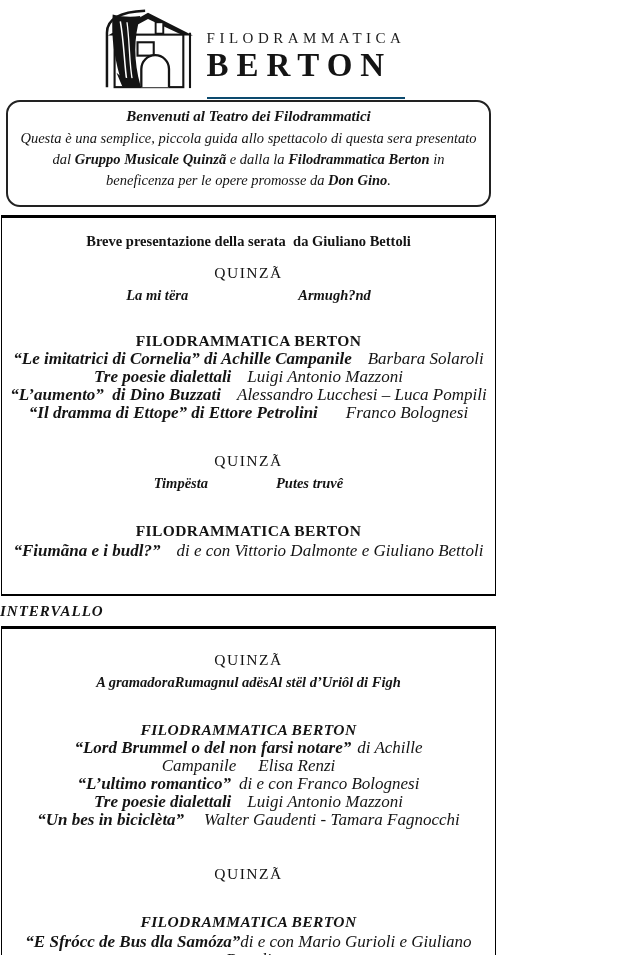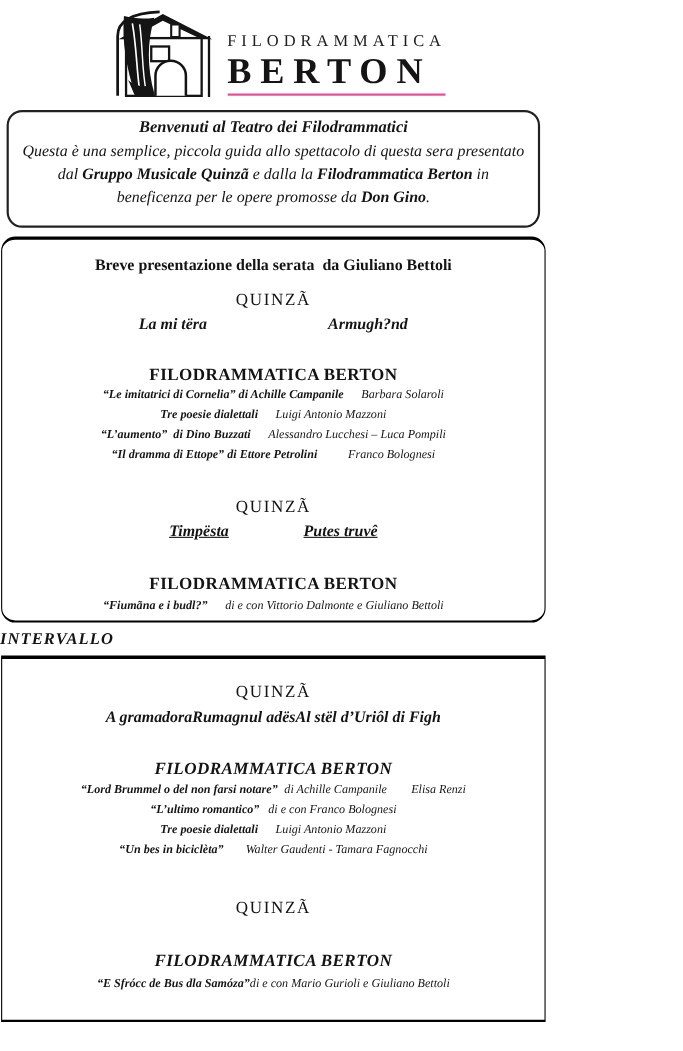--- a/index.html
+++ b/index.html
@@ -9,42 +9,42 @@
     overflow:hidden;
   }
   .page{position:relative;width:497px;height:955px;}
 
   
   .logo-wrap{display:flex;justify-content:center;align-items:flex-start;padding-top:6px;gap:3px;height:92px;}
   .logo-icon{width:112px;height:84px;flex:0 0 auto;}
   .logo-text{margin-top:24px;}
   .logo-top{font-size:15px;letter-spacing:4.5px;font-weight:normal;color:#1c1c1c;white-space:nowrap;}
   .logo-main{font-size:33px;letter-spacing:8px;font-weight:bold;line-height:1.05;margin-top:1px;
-             border-bottom:2px solid #ec4899;padding:0 6px 2px 0;white-space:nowrap;}
+             border-bottom:2px solid #0c4a6e;padding:0 6px 14px 0;white-space:nowrap;}
 
   
   .welcome{margin:2px 6px 0 6px;border:2px solid #222;border-radius:14px;
            padding:4px 10px 14px 10px;text-align:center;font-style:italic;
            font-size:14.5px;line-height:1.45;}
   .welcome .w-title{font-weight:bold;font-size:15px;}
   .welcome b{font-weight:bold;}
   .pre{white-space:pre-wrap;}
 
   
   .pbox{margin:8px 1px 0 1px;border:1px solid #000;border-top-width:3px;border-bottom-width:2px;
         text-align:center;font-size:14.5px;}
-  .pbox1{padding:14px 8px 4px 8px;border-radius:13px;}
+  .pbox1{padding:14px 8px 34px 8px;}
   .pbox2{padding:22px 8px 24px 8px;}
   .intro{font-weight:bold;font-size:14.5px;line-height:18px;}
   .qhead{font-size:15.5px;letter-spacing:1.5px;line-height:18px;}
   .pieces{display:flex;justify-content:center;font-weight:bold;font-style:italic;
           font-size:14.5px;line-height:18px;margin-top:4px;}
   .fbhead{font-weight:bold;font-size:15.5px;letter-spacing:0.4px;line-height:18px;}
   .fbhead.it{font-style:italic;}
-  .pline{font-size:11px;line-height:18px;}
+  .pline{font-size:17px;line-height:18px;}
   .pline .title{font-weight:bold;font-style:italic;}
   .pline .byline{font-style:italic;margin-left:6px;}
   .pline .cast{font-style:italic;margin-left:16px;}
   .mt14{margin-top:14px;} .mt28{margin-top:28px;} .mt30{margin-top:30px;}
   .mt36{margin-top:36px;} .mt2{margin-top:2px;}
 
   
   .intermission{font-weight:bold;font-style:italic;
                 font-size:15px;letter-spacing:1px;margin:5px 0 0 0;line-height:20px;}
 </style>
@@ -103,21 +103,21 @@
       <span class="title pre">Tre poesie dialettali</span><span class="cast pre">Luigi Antonio Mazzoni</span>
     </div>
     <div class="pline">
       <span class="title pre">“L’aumento”  di Dino Buzzati</span><span class="cast pre">Alessandro Lucchesi – Luca Pompili</span>
     </div>
     <div class="pline">
       <span class="title pre">“Il dramma di Ettope” di Ettore Petrolini</span><span class="cast pre" style="margin-left:28px;">Franco Bolognesi</span>
     </div>
 
     <div class="qhead mt30">QUINZÃ</div>
-    <div class="pieces" style="gap:68px;text-decoration:underline;">
+    <div class="pieces" style="gap:68px;">
       <span>Timpësta</span>
       <span>Putes truvê</span>
     </div>
 
     <div class="fbhead mt30">FILODRAMMATICA BERTON</div>
     <div class="pline mt2">
       <span class="title pre">“Fiumãna e i budl?”</span><span class="cast pre">di e con Vittorio Dalmonte e Giuliano Bettoli</span>
     </div>
   </div>
 

